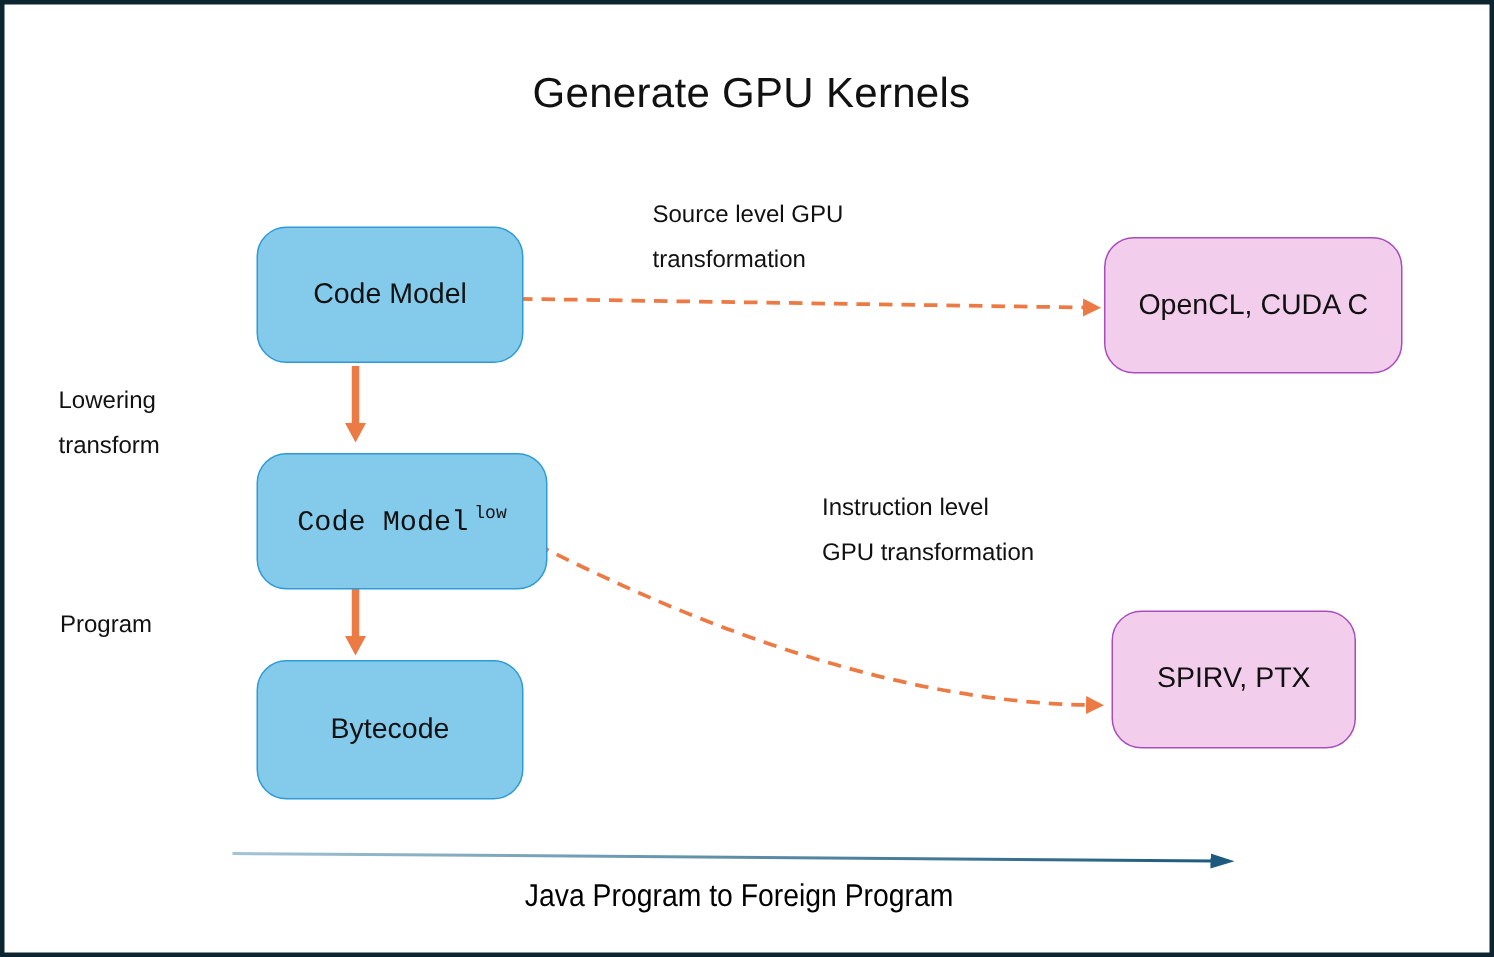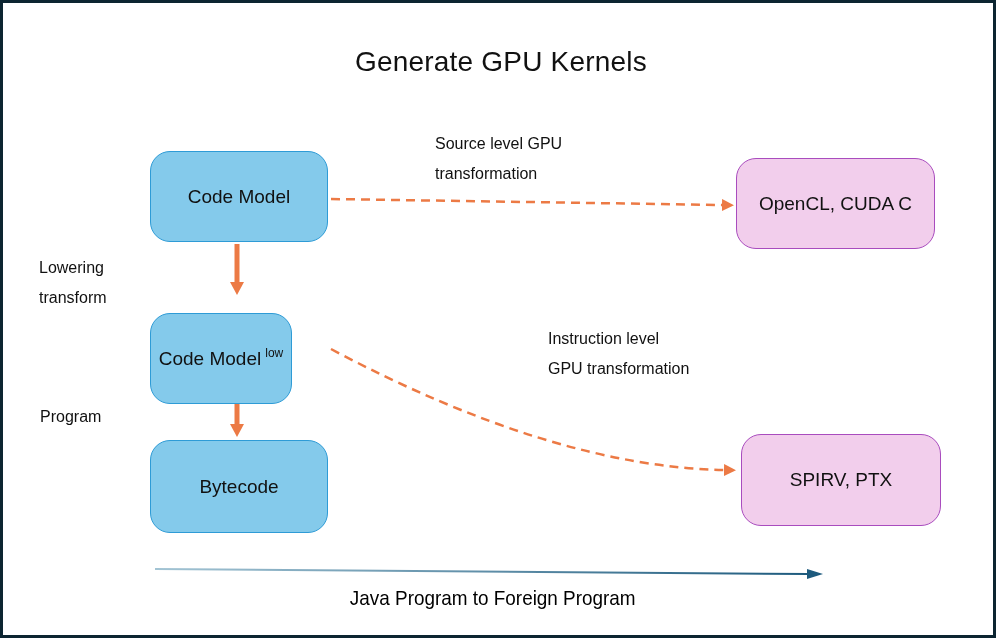--- a/index.html
+++ b/index.html
@@ -32,27 +32,27 @@
   }
   .arrows{position:absolute;top:0;left:0;width:996px;height:638px;}
   .node{
     position:absolute;
     display:flex;align-items:center;justify-content:center;
     border-radius:20px;
     font-size:19px;
     text-align:center;
     box-sizing:border-box;
   }
-  .node.blue{background:var(--node-blue-fill);border:1.5px solid var(--node-blue-border);}
+  .node.blue{background:var(--node-blue-fill);border:1.5px solid var(--node-blue-border);margin-left:21px;}
   .node.pink{background:var(--node-pink-fill);border:1.5px solid var(--node-pink-border);}
   #node-code-model{left:147px;top:148px;width:178px;height:91px;}
-  #node-code-model-low{left:147px;top:310px;width:142px;height:91px;}
+  #node-code-model-low{left:147px;top:299px;width:194px;height:91px;font-family:Liberation Mono, monospace;}
   #node-bytecode{left:147px;top:437px;width:178px;height:93px;}
   #node-opencl{left:733px;top:155px;width:199px;height:91px;}
-  #node-spirv{left:738px;top:431px;width:200px;height:92px;}
+  #node-spirv{left:738px;top:404px;width:163px;height:92px;}
   .sup{font-size:12px;vertical-align:super;margin-left:4px;line-height:0;}
   .sidelabel,.edgelabel{
     position:absolute;
     font-size:16px;line-height:30px;
     white-space:pre-line;
     color:var(--text-color);
   }
   #label-lowering{left:36px;top:250px;}
   #label-generate{left:37px;top:399px;}
   #label-source{left:432px;top:126px;}

